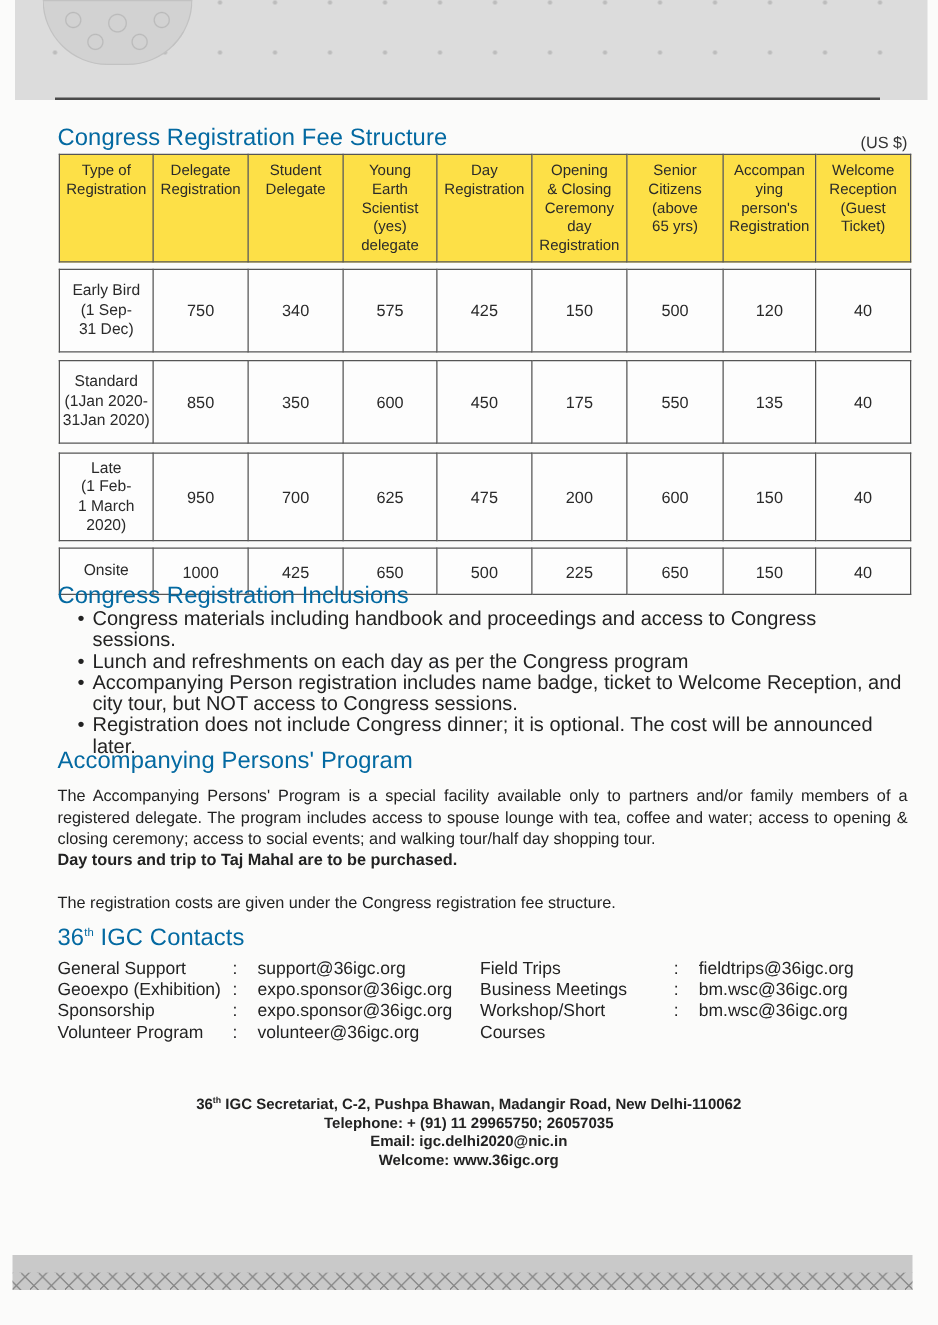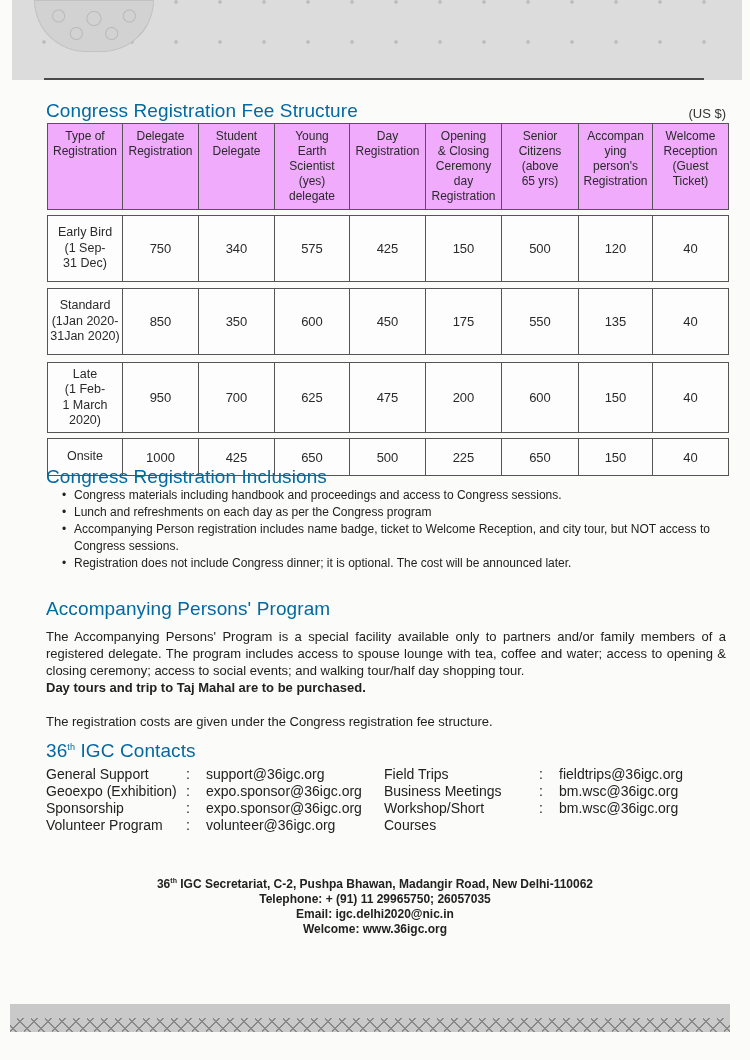--- a/index.html
+++ b/index.html
@@ -33,25 +33,25 @@
 
   table.fees {
     position: absolute; left: 47px; width: 681px;
     border-collapse: collapse; table-layout: fixed;
     font-size: 12px; color: #2a2a2a;
   }
   table.fees td, table.fees th {
     border: 1px solid #555; text-align: center; vertical-align: middle;
     padding: 2px 2px; line-height: 15px; font-weight: normal;
   }
-  table.fees th { background: #f0abfc; vertical-align: top; padding-top: 5px; }
+  table.fees th { background: #fde047; vertical-align: top; padding-top: 5px; }
   table.fees td { background: #fdfdfd; font-size: 13px; }
   table.fees td.type { font-size: 12.5px; line-height: 15.5px; }
 
-  .bullets { position: absolute; left: 62px; top: 487px; width: 660px; font-size: 12px; line-height: 17px; color: #222; }
+  .bullets { position: absolute; left: 62px; top: 487px; width: 660px; font-size: 16px; line-height: 17px; color: #222; }
   .bullets li { list-style: none; position: relative; padding-left: 12px; }
   .bullets li::before { content: "•"; position: absolute; left: 0; top: 0; }
 
   .para { position: absolute; left: 46px; font-size: 13px; line-height: 17px; color: #222; width: 680px; }
   .para.justify { text-align: justify; }
 
   .contacts { position: absolute; left: 46px; top: 766px; width: 680px; font-size: 14px; line-height: 17px; color: #222; }
   .contacts .row { display: flex; height: 17px; }
   .contacts .l1 { width: 140px; }
   .contacts .c { width: 20px; }

